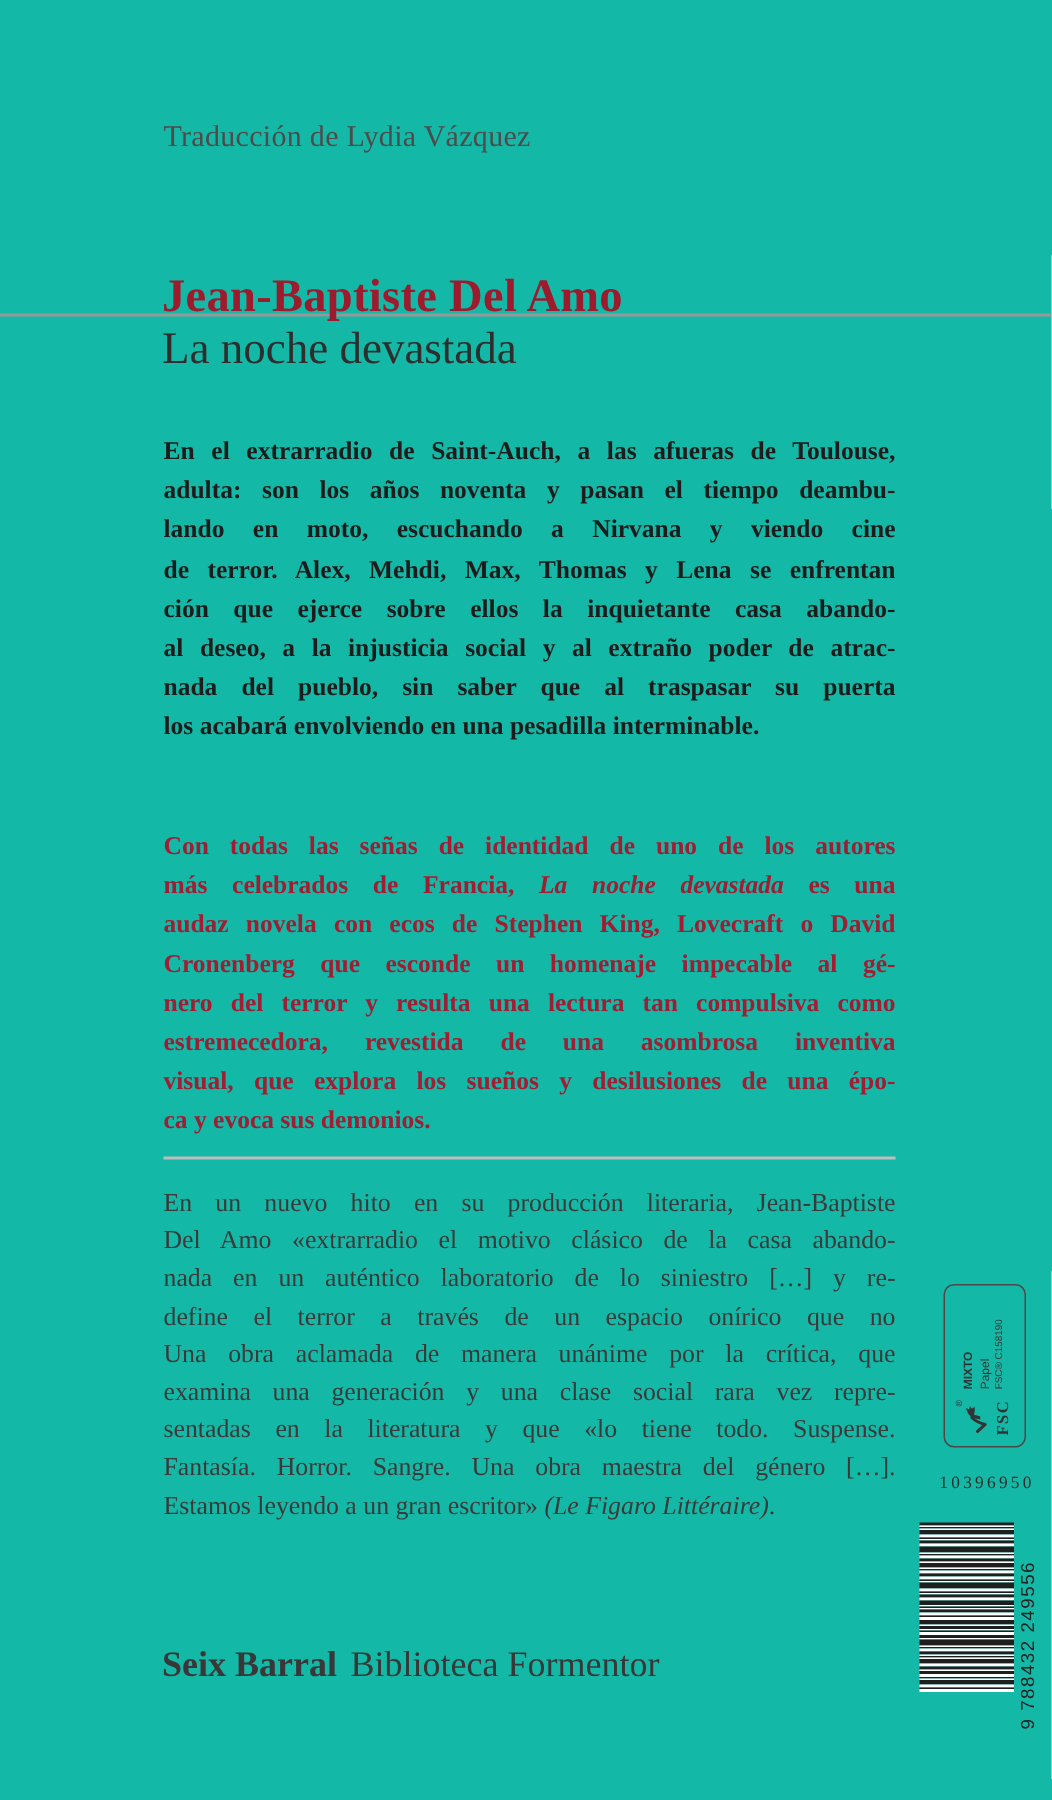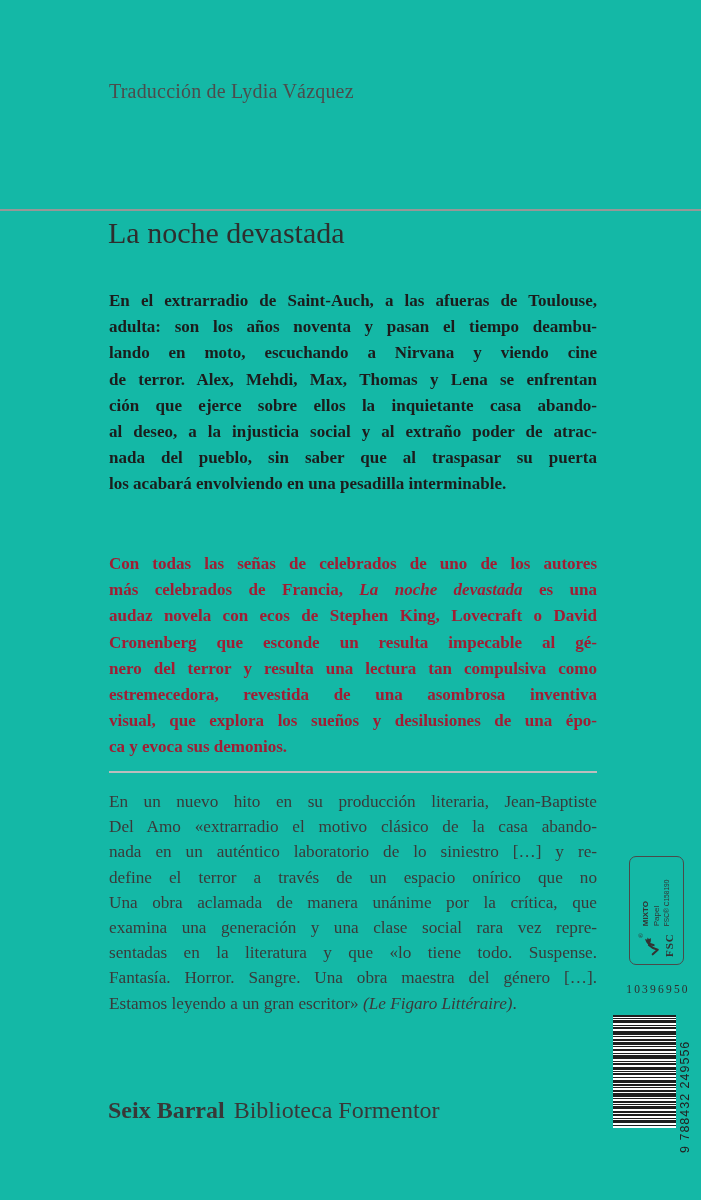--- a/index.html
+++ b/index.html
@@ -81,38 +81,39 @@
 </style>
 </head>
 <body>
 
 <div class="page">
 
   <div class="translator"><span>Traducción de Lydia Vázquez</span></div>
 
   <div class="rule-top"></div>
 
+  <h1 class="author"><span>Jean-Baptiste Del Amo</span></h1>
   <h2 class="book-title"><span>La noche devastada</span></h2>
 
   <div class="para para-synopsis">
       <div class="jline"><span>En el extrarradio de Saint-Auch, a las afueras de Toulouse,</span></div>
       <div class="jline"><span>adulta: son los años noventa y pasan el tiempo deambu-</span></div>
       <div class="jline"><span>lando en moto, escuchando a Nirvana y viendo cine</span></div>
       <div class="jline"><span>de terror. Alex, Mehdi, Max, Thomas y Lena se enfrentan</span></div>
       <div class="jline"><span>ción que ejerce sobre ellos la inquietante casa abando-</span></div>
       <div class="jline"><span>al deseo, a la injusticia social y al extraño poder de atrac-</span></div>
       <div class="jline"><span>nada del pueblo, sin saber que al traspasar su puerta</span></div>
       <div class="jline last"><span>los acabará envolviendo en una pesadilla interminable.</span></div>
     </div>
 
   <div class="para para-blurb">
-      <div class="jline"><span>Con todas las señas de celebrados de uno de los autores</span></div>
+      <div class="jline"><span>Con todas las señas de identidad de uno de los autores</span></div>
       <div class="jline"><span>más celebrados de Francia, </span><i>La noche devastada</i><span> es una</span></div>
       <div class="jline"><span>audaz novela con ecos de Stephen King, Lovecraft o David</span></div>
-      <div class="jline"><span>Cronenberg que esconde un resulta impecable al gé-</span></div>
+      <div class="jline"><span>Cronenberg que esconde un homenaje impecable al gé-</span></div>
       <div class="jline"><span>nero del terror y resulta una lectura tan compulsiva como</span></div>
       <div class="jline"><span>estremecedora, revestida de una asombrosa inventiva</span></div>
       <div class="jline"><span>visual, que explora los sueños y desilusiones de una épo-</span></div>
       <div class="jline last"><span>ca y evoca sus demonios.</span></div>
     </div>
 
   <div class="rule-mid"></div>
 
   <div class="para para-reviews">
       <div class="jline"><span>En un nuevo hito en su producción literaria, Jean-Baptiste</span></div>

